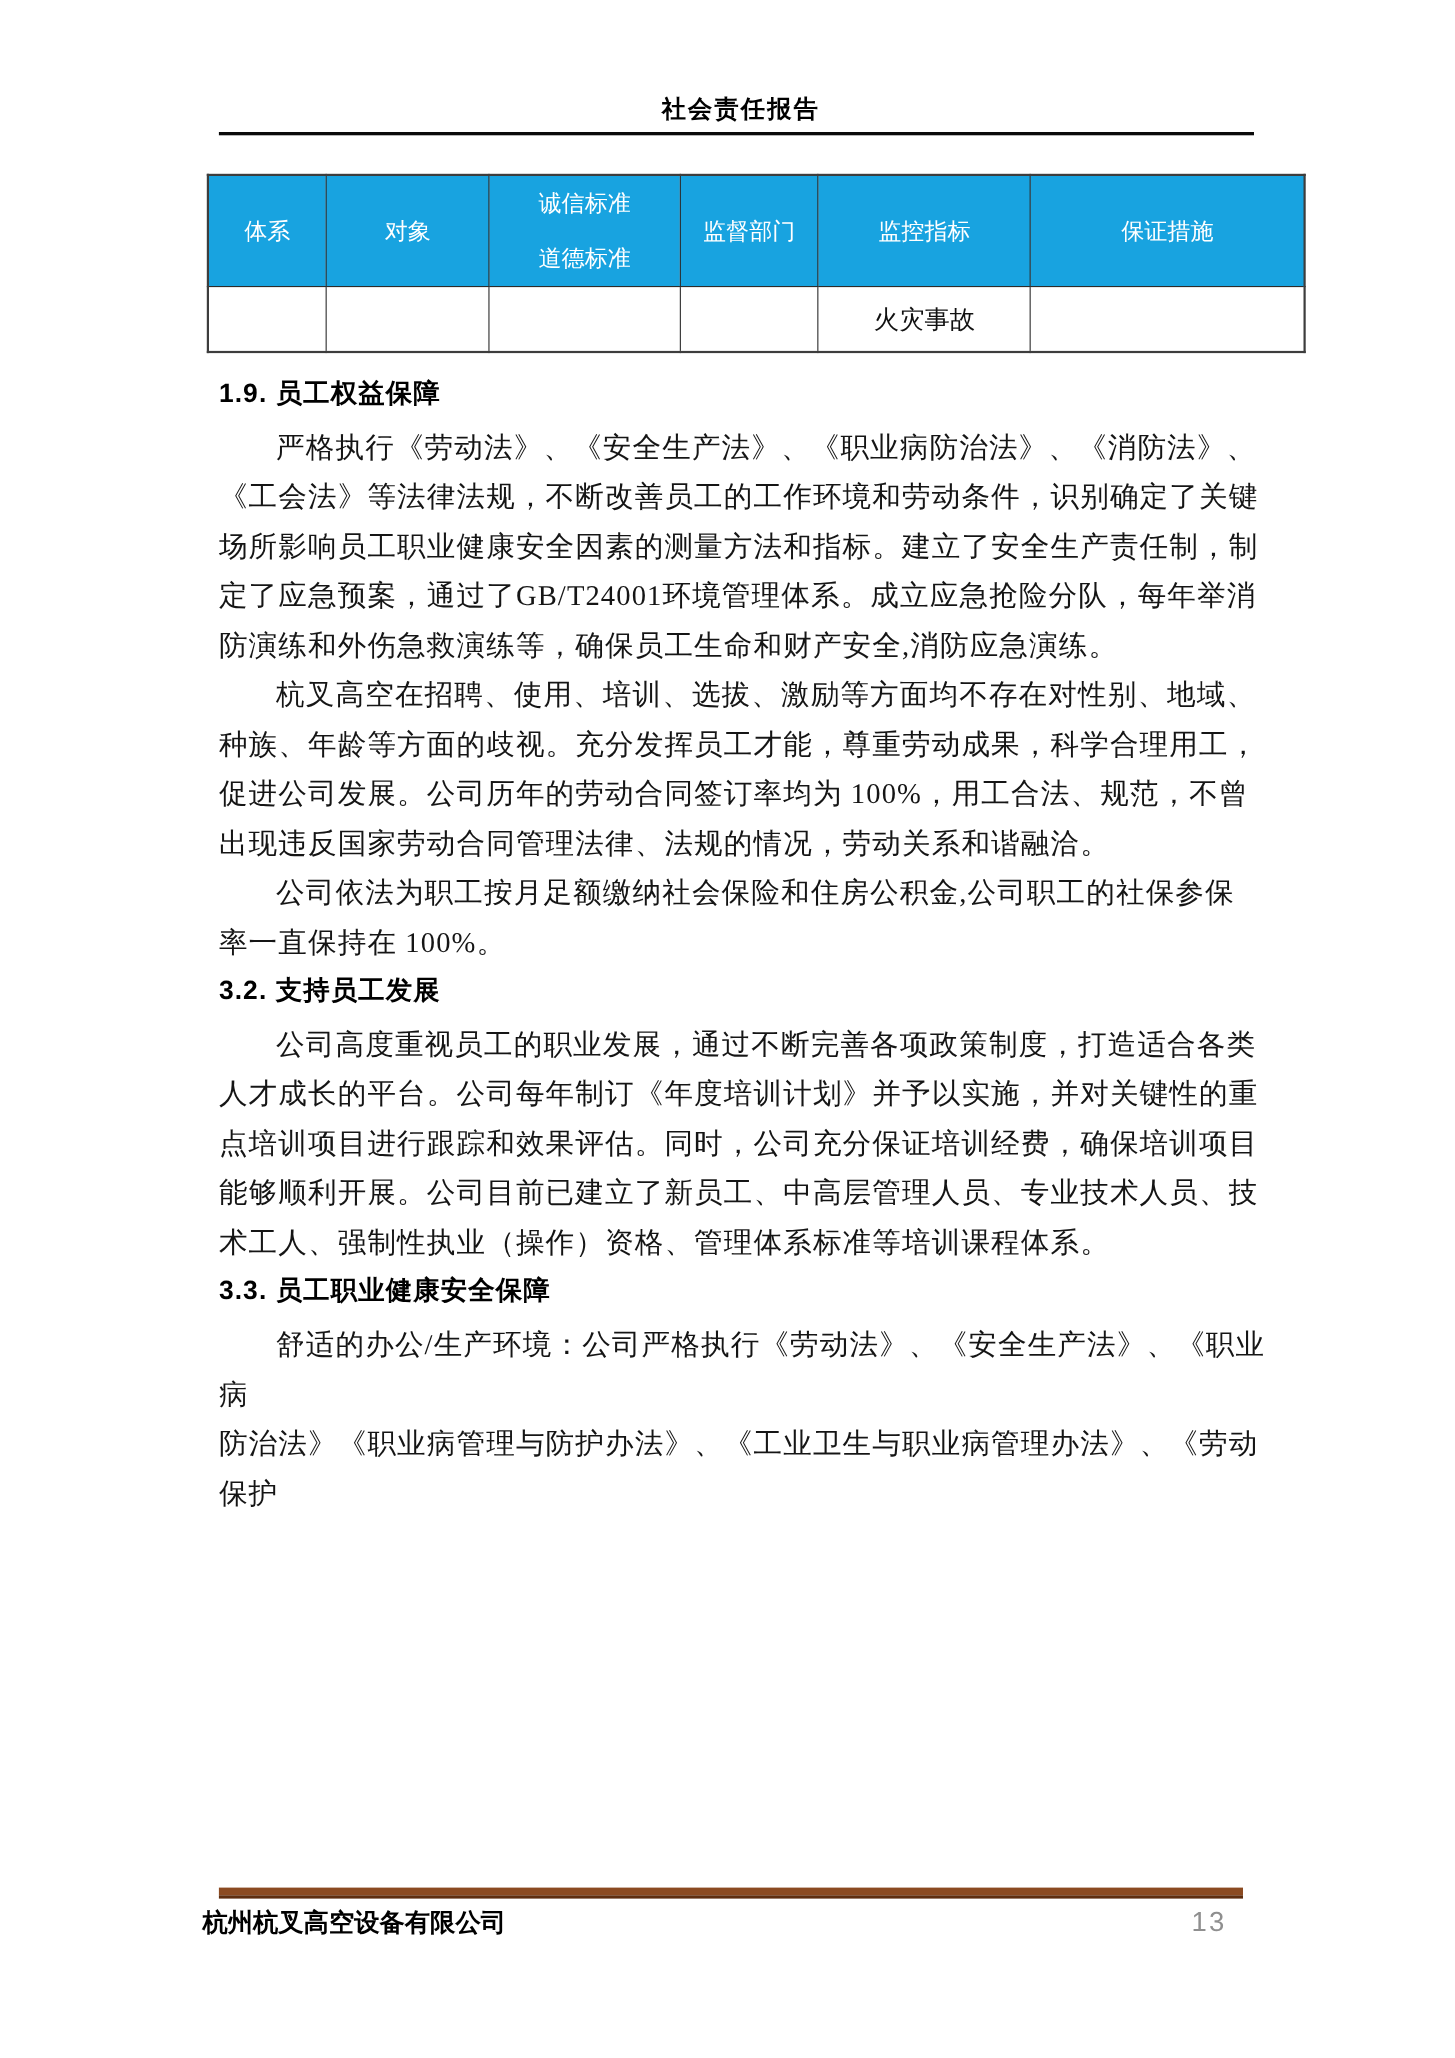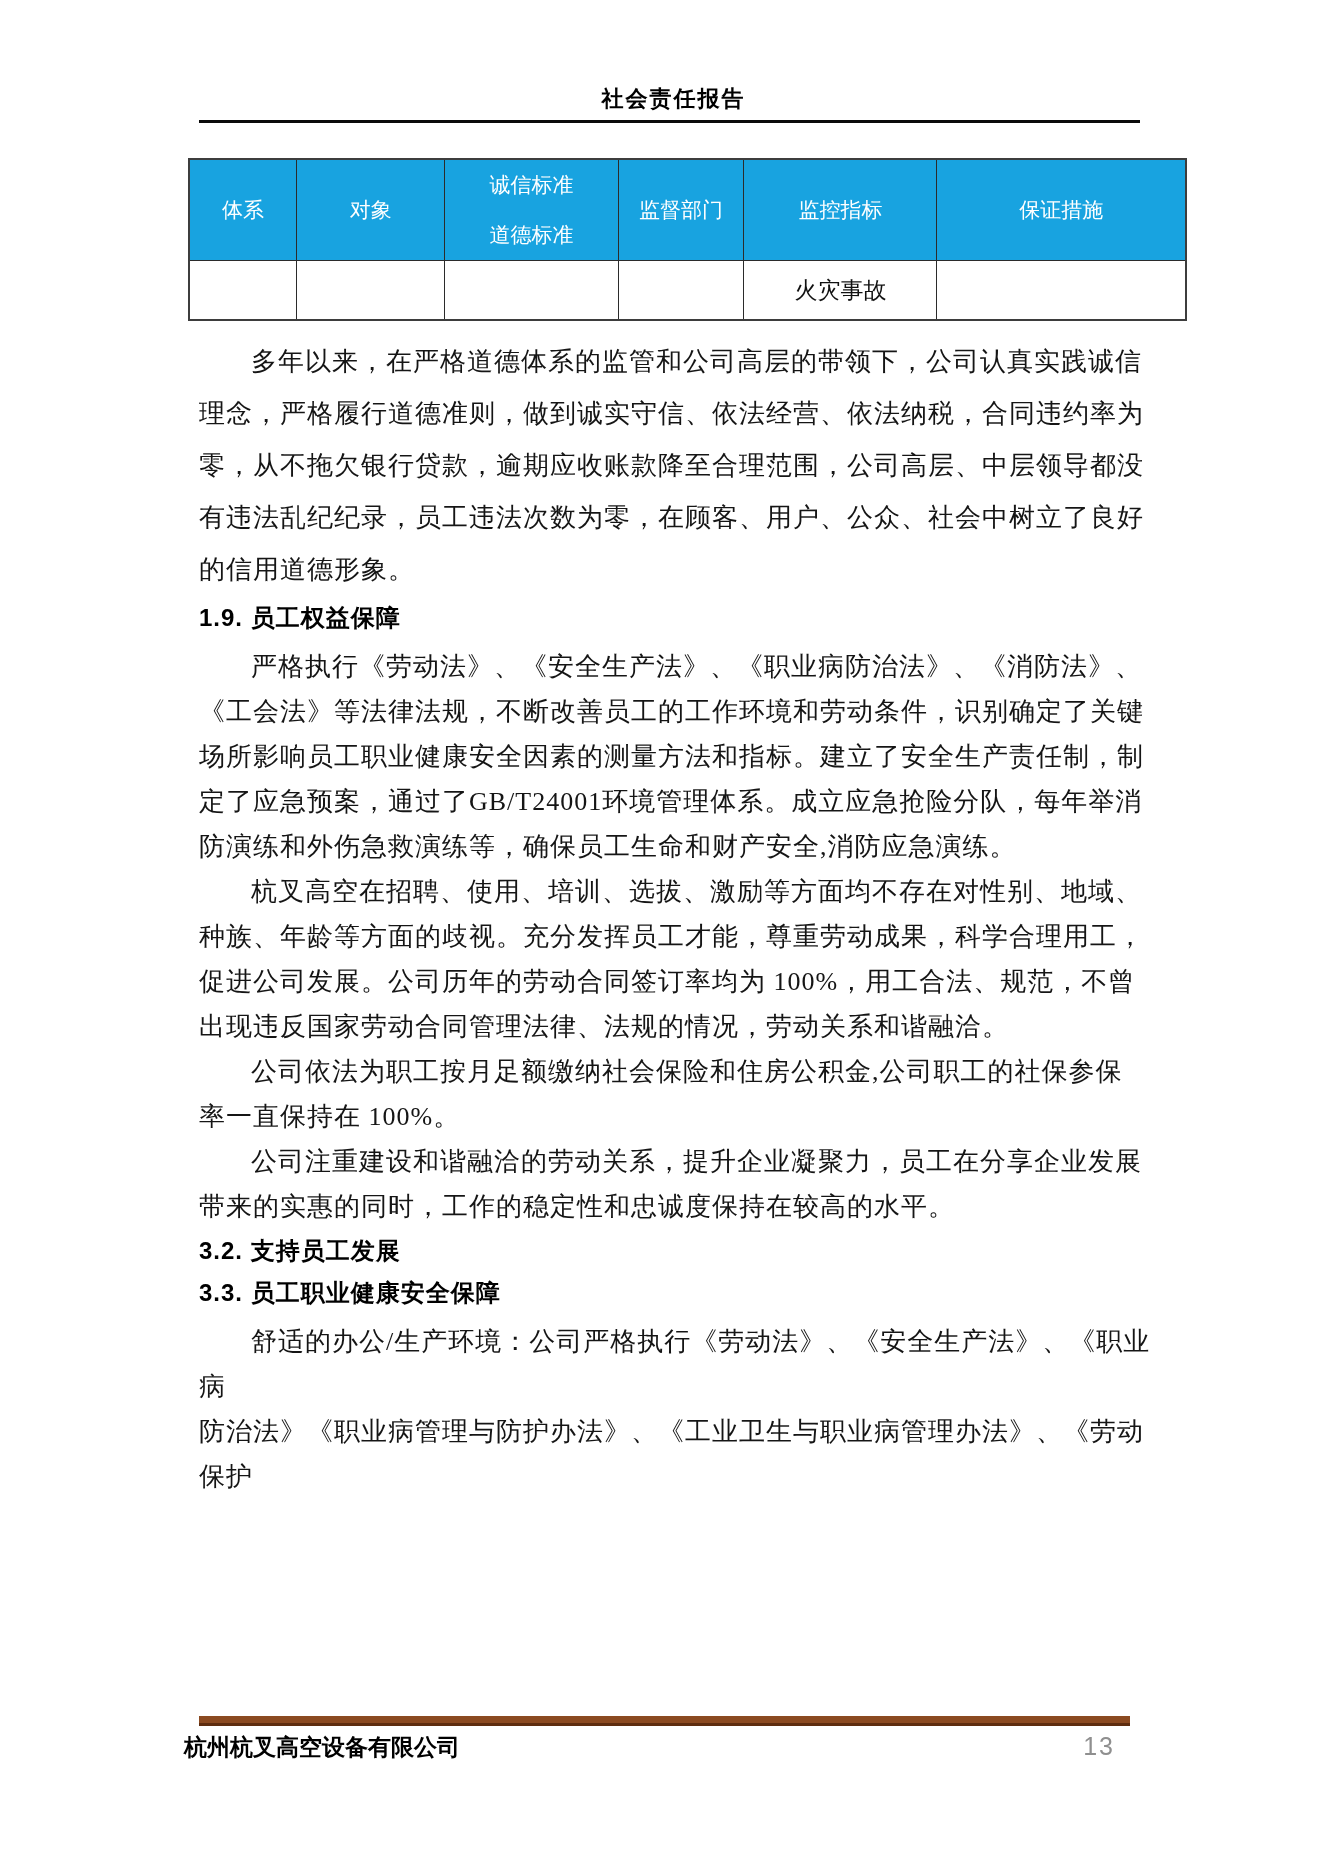--- a/index.html
+++ b/index.html
@@ -125,43 +125,41 @@
         <td></td>
         <td></td>
         <td>火灾事故</td>
         <td></td>
       </tr>
     </tbody>
   </table>
 
   <div class="content">
 
-    <p class="para intro">多年以来，在严格道德体系的监管和公司高层的带领下，公司认真实践诚信
-理念，严格履行道德准则，做到诚实守信、依法经营、依法纳税，合同违约率为
-零，从不拖欠银行贷款，逾期应收账款降至合理范围，公司高层、中层领导都没
-有违法乱纪纪录，员工违法次数为零，在顾客、用户、公众、社会中树立了良好
-的信用道德形象。</p>
 
 
     <h3 class="h3">1.9. 员工权益保障</h3>
     <p class="para">严格执行《劳动法》、《安全生产法》、《职业病防治法》、《消防法》、
 《工会法》等法律法规，不断改善员工的工作环境和劳动条件，识别确定了关键
 场所影响员工职业健康安全因素的测量方法和指标。建立了安全生产责任制，制
 定了应急预案，通过了GB/T24001环境管理体系。成立应急抢险分队，每年举消
 防演练和外伤急救演练等，确保员工生命和财产安全,消防应急演练。</p>
     <p class="para">杭叉高空在招聘、使用、培训、选拔、激励等方面均不存在对性别、地域、
 种族、年龄等方面的歧视。充分发挥员工才能，尊重劳动成果，科学合理用工，
 促进公司发展。公司历年的劳动合同签订率均为 100%，用工合法、规范，不曾
 出现违反国家劳动合同管理法律、法规的情况，劳动关系和谐融洽。</p>
     <p class="para">公司依法为职工按月足额缴纳社会保险和住房公积金,公司职工的社保参保
 率一直保持在 100%。</p>
-    <p class="para">公司注重建设和谐融洽的劳动关系，提升企业凝聚力，员工在分享企业发展
-带来的实惠的同时，工作的稳定性和忠诚度保持在较高的水平。</p>
 
     <h3 class="h3">3.2. 支持员工发展</h3>
+    <p class="para">公司高度重视员工的职业发展，通过不断完善各项政策制度，打造适合各类
+人才成长的平台。公司每年制订《年度培训计划》并予以实施，并对关键性的重
+点培训项目进行跟踪和效果评估。同时，公司充分保证培训经费，确保培训项目
+能够顺利开展。公司目前已建立了新员工、中高层管理人员、专业技术人员、技
+术工人、强制性执业（操作）资格、管理体系标准等培训课程体系。</p>
 
     <h3 class="h3">3.3. 员工职业健康安全保障</h3>
     <p class="para">舒适的办公/生产环境：公司严格执行《劳动法》、《安全生产法》、《职业病
 防治法》《职业病管理与防护办法》、《工业卫生与职业病管理办法》、《劳动保护</p>
 
   </div>
 
   <div class="footer-bar">
     <div class="bar-top"></div>
     <div class="bar-bottom"></div>

